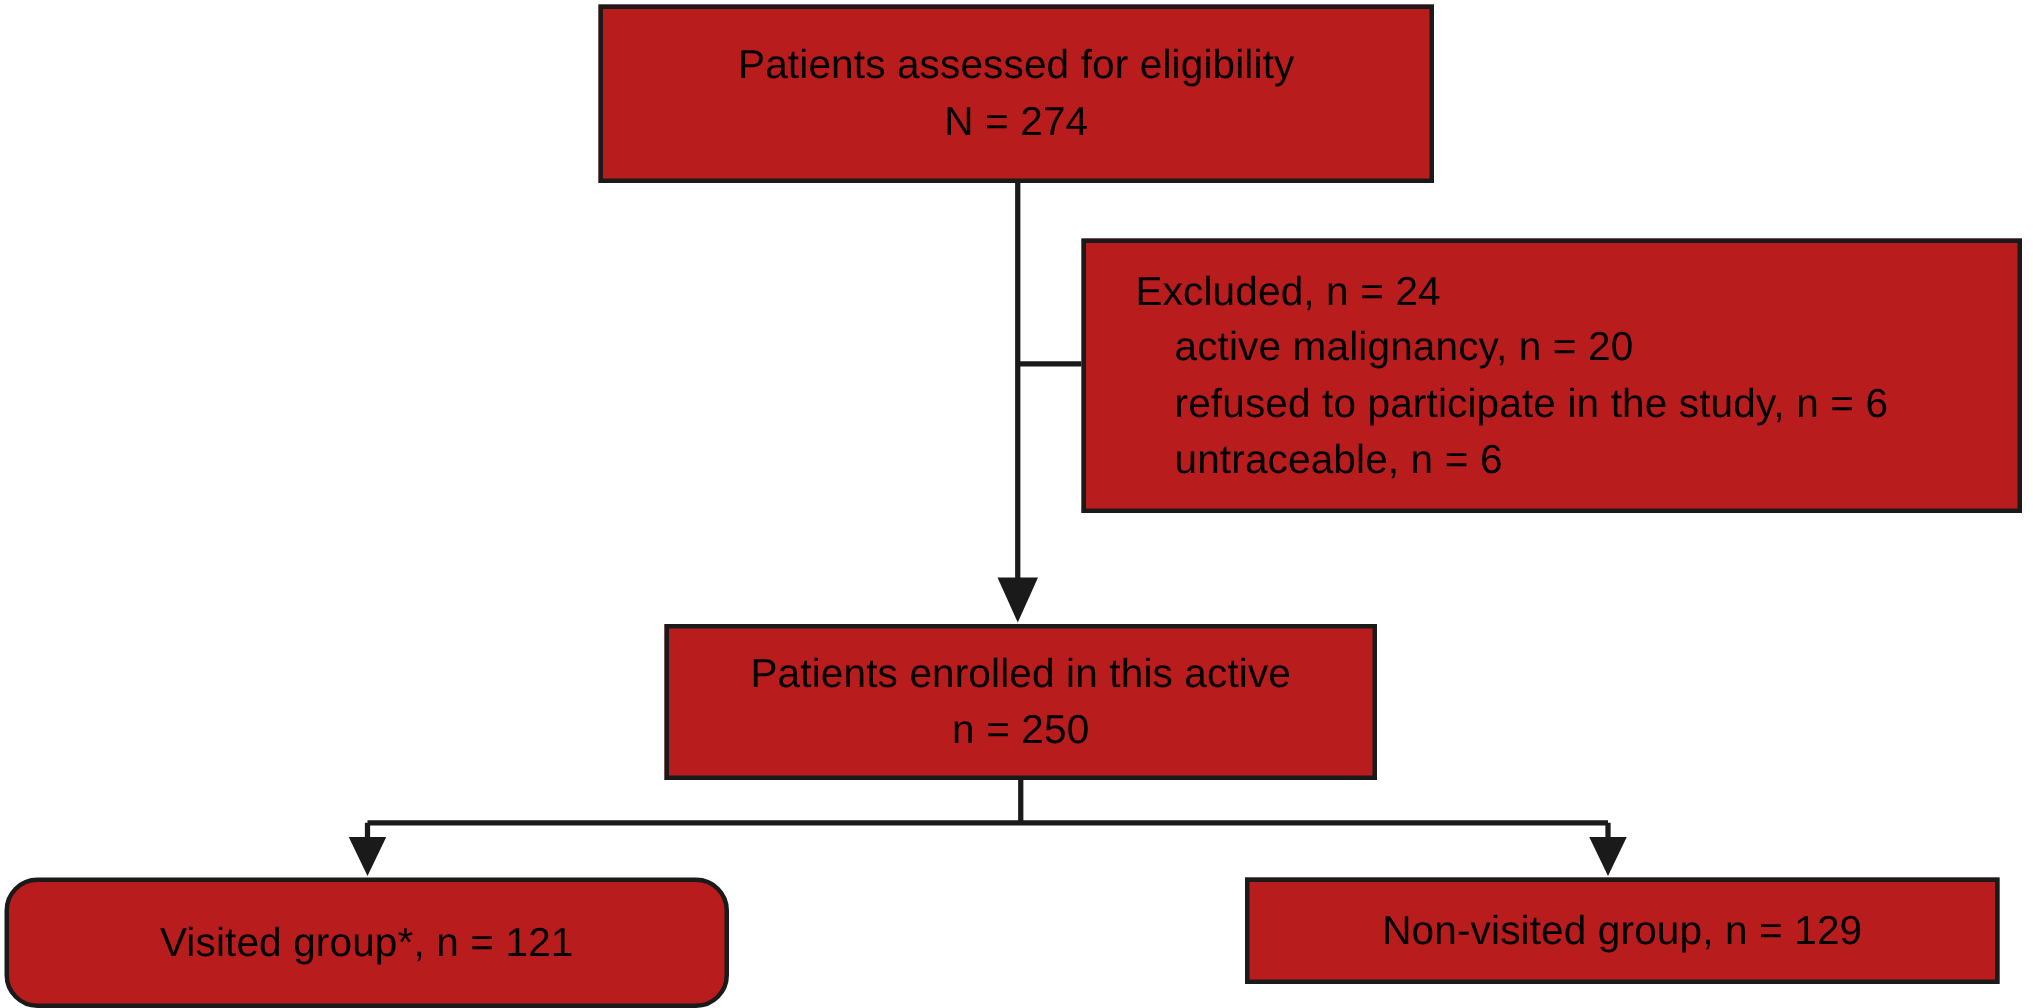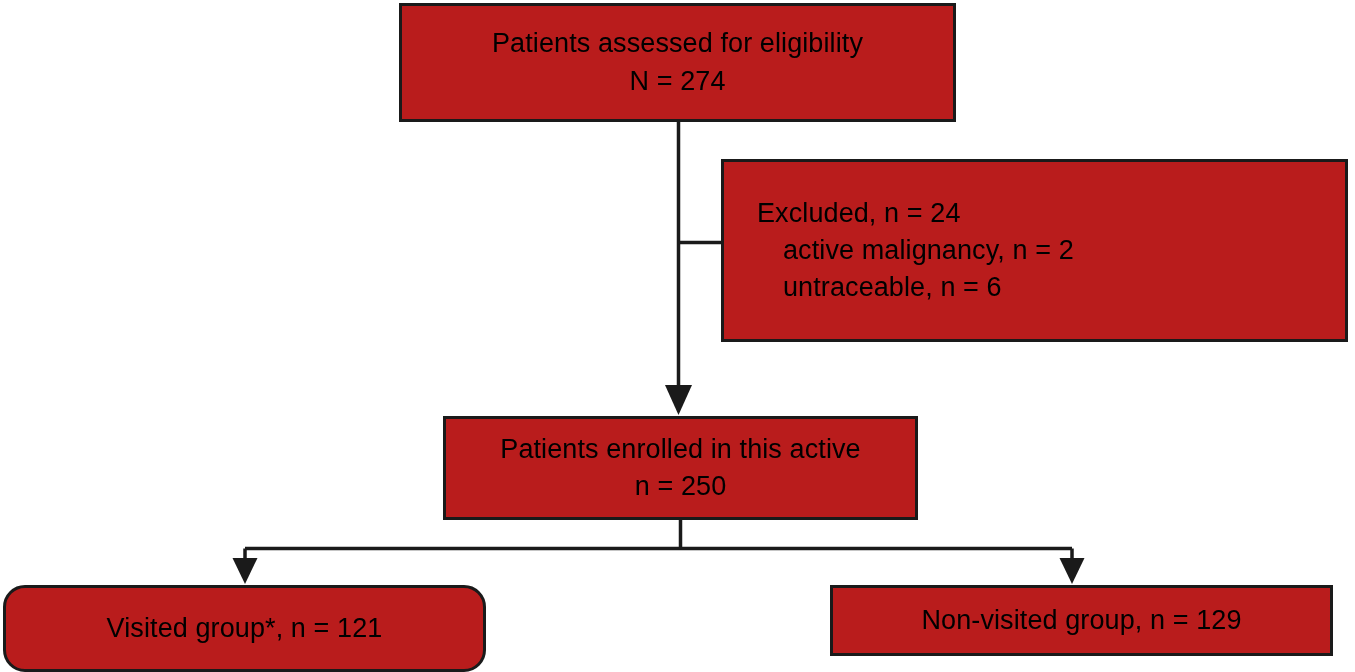--- a/index.html
+++ b/index.html
@@ -85,21 +85,22 @@
     </g>
   </svg>
 
   <div class="node centered" id="node-assessed">
     <div class="line">Patients assessed for eligibility</div>
     <div class="line">N = 274</div>
   </div>
 
   <div class="node left-aligned" id="node-excluded">
     <div class="line">Excluded, n = 24</div>
-    <div class="line indent">active malignancy, n = 2</div>
+    <div class="line indent">active malignancy, n = 20</div>
+    <div class="line indent">refused to participate in the study, n = 6</div>
     <div class="line indent">untraceable, n = 6</div>
   </div>
 
   <div class="node centered" id="node-enrolled">
     <div class="line">Patients enrolled in this active</div>
     <div class="line">n = 250</div>
   </div>
 
   <div class="node centered" id="node-visited">
     <div class="line">Visited group*, n = 121</div>

